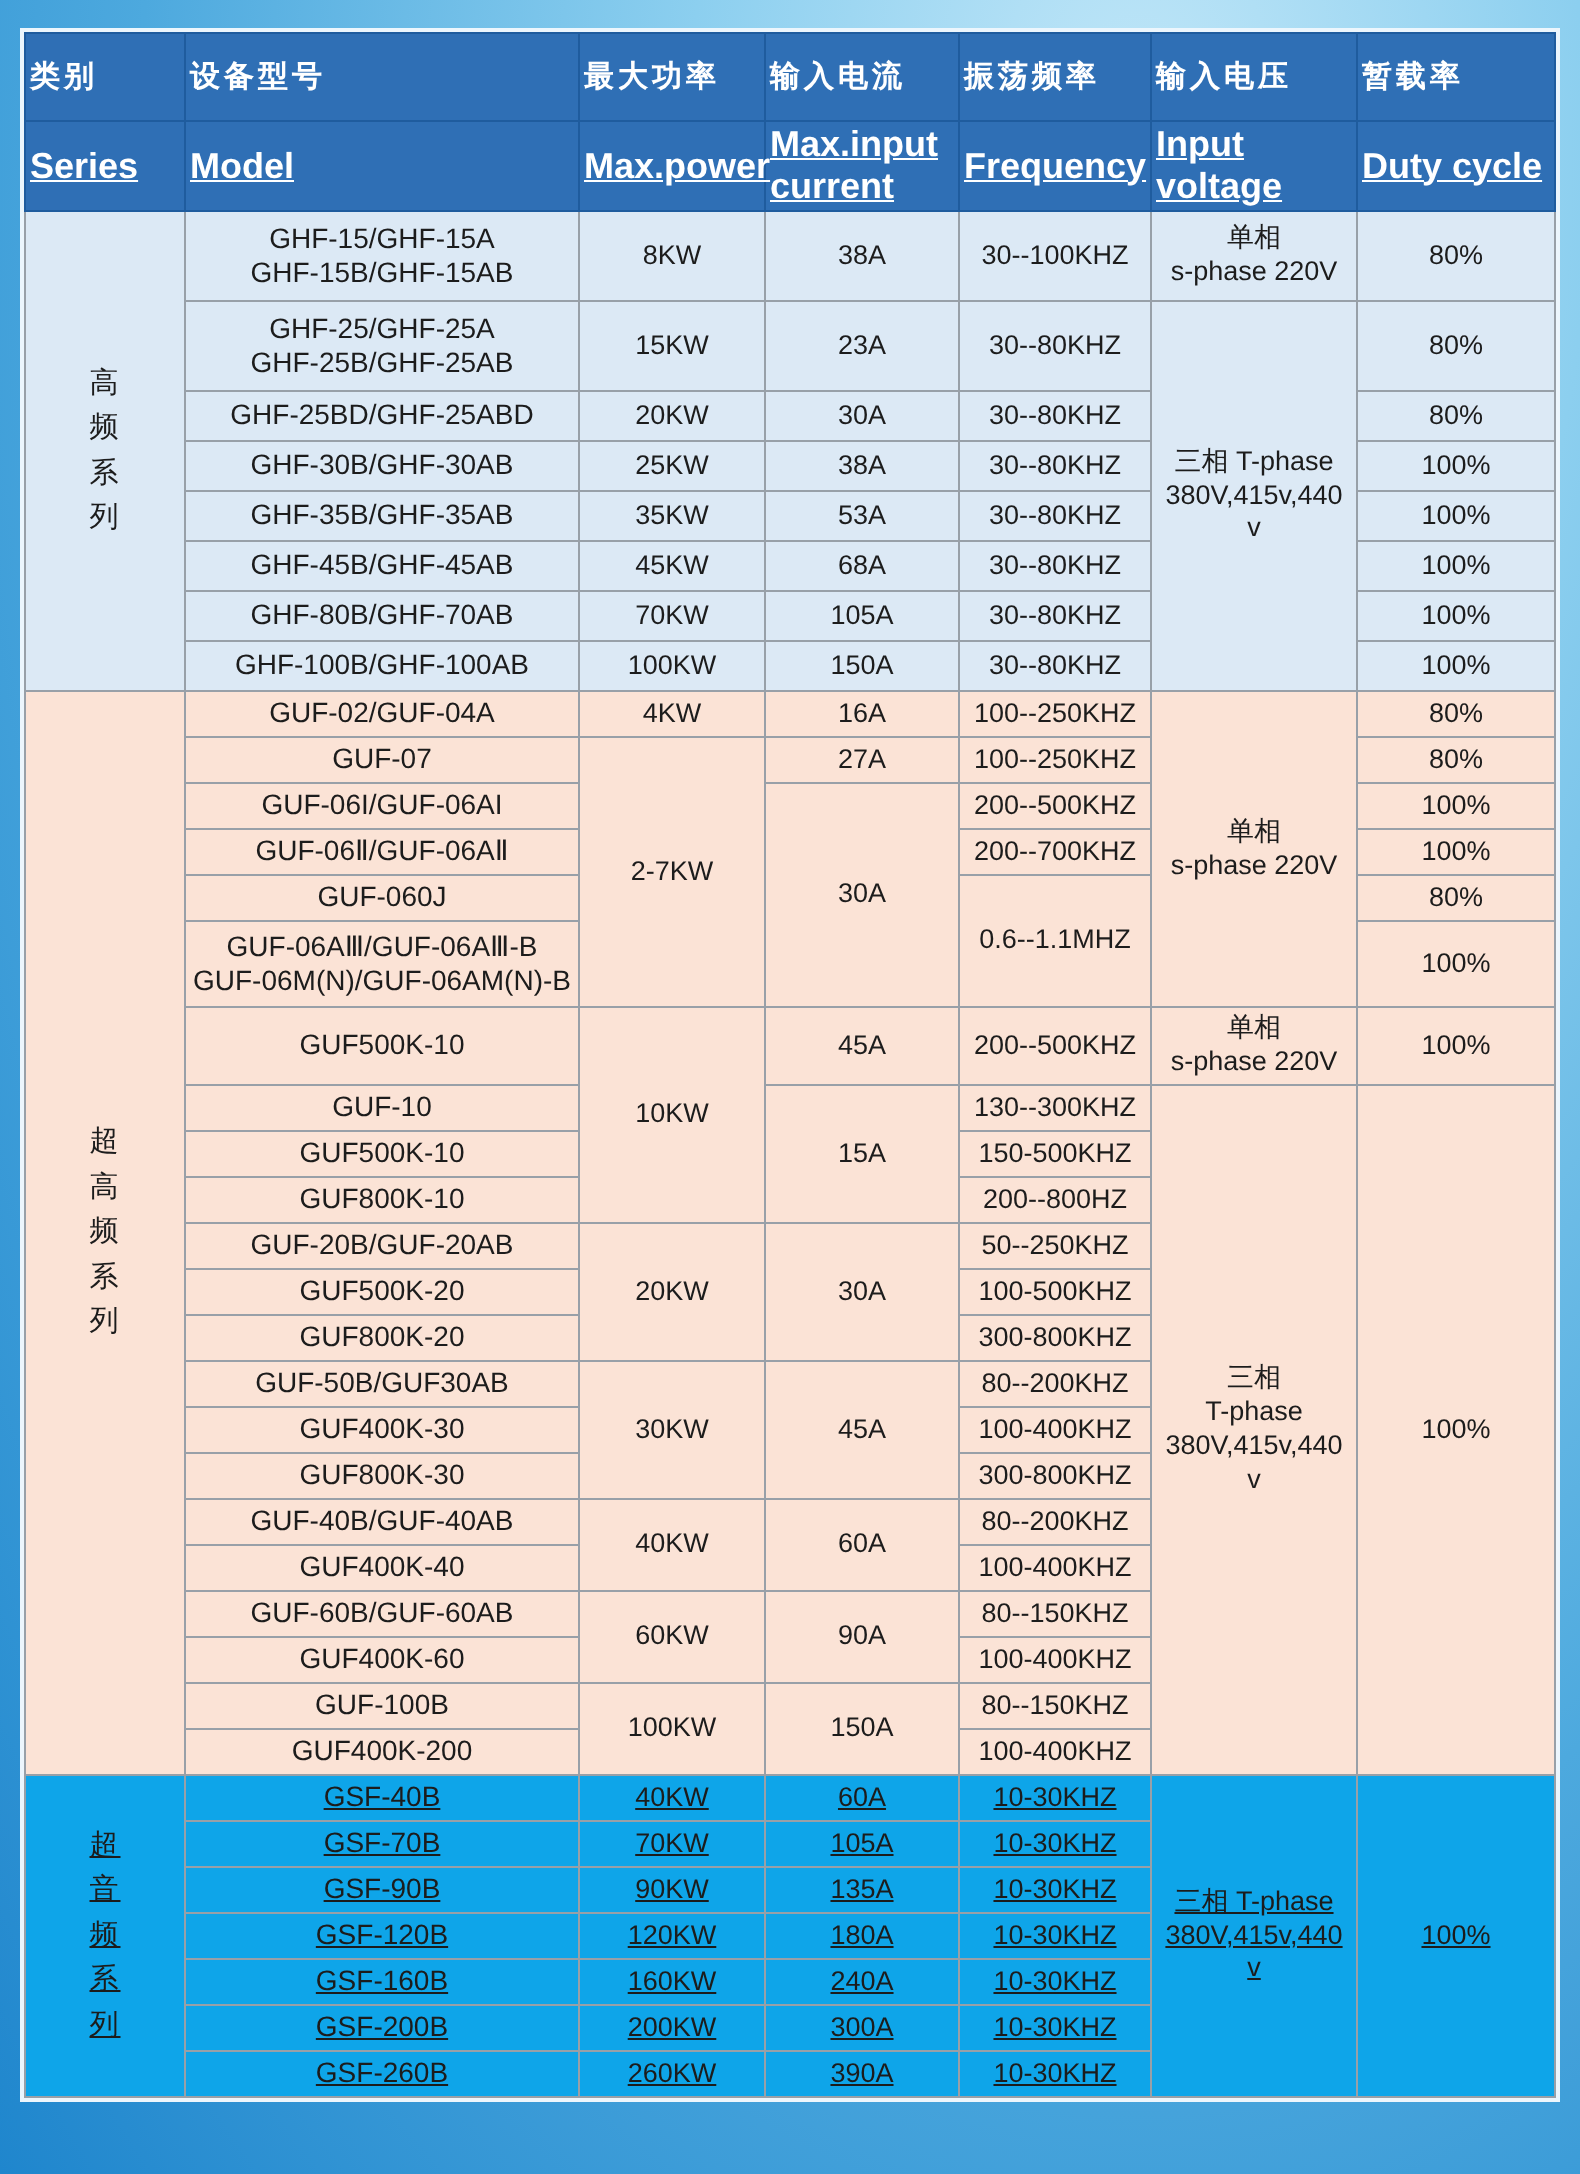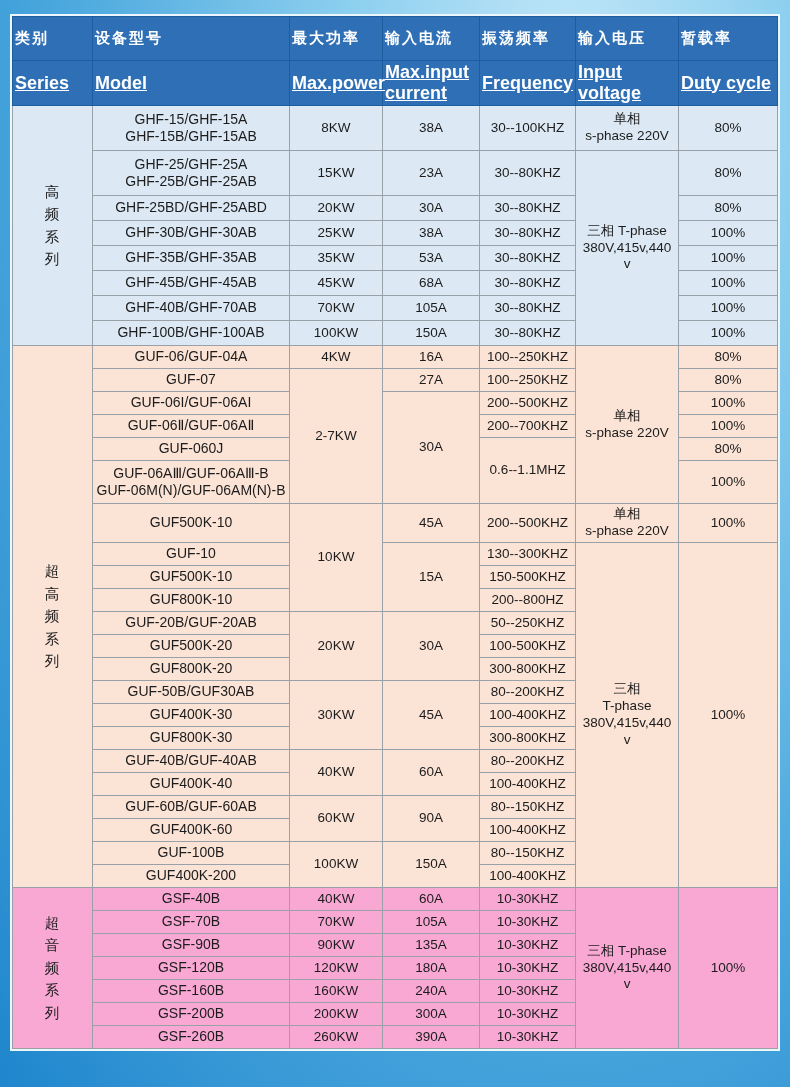--- a/index.html
+++ b/index.html
@@ -34,21 +34,21 @@
     border: 1px solid #98a0a8;
     text-align: center;
     vertical-align: middle;
     font-size: 13.5px;
     line-height: 1.25;
     padding: 2px 1px;
     white-space: pre-line;
   }
   .s1 td { background: #dce9f5; }
   .s2 td { background: #fbe3d6; }
-  .s3 td { background: #f9a8d4; }
+  .s3 td { background: #0ea5e9; text-decoration: underline; }
   td.series-cell { font-size: 14.5px; line-height: 1.55; letter-spacing: 1px; }
   td.model-cell { font-size: 14px; }
   tr.rh45 { height: 45px; }
   tr.rh25 { height: 25px; }
   tr.rh23 { height: 23px; }
   tr.rh43 { height: 43px; }
   tr.rh39 { height: 39px; }
 </style>
 </head>
 <body>
@@ -133,21 +133,21 @@
       <td>100%</td>
     </tr>
     <tr class="rh25">
       <td class="model-cell">GHF-45B/GHF-45AB</td>
       <td>45KW</td>
       <td>68A</td>
       <td>30--80KHZ</td>
       <td>100%</td>
     </tr>
     <tr class="rh25">
-      <td class="model-cell">GHF-40B/GHF-70AB</td>
+      <td class="model-cell">GHF-80B/GHF-70AB</td>
       <td>70KW</td>
       <td>105A</td>
       <td>30--80KHZ</td>
       <td>100%</td>
     </tr>
     <tr class="rh25">
       <td class="model-cell">GHF-100B/GHF-100AB</td>
       <td>100KW</td>
       <td>150A</td>
       <td>30--80KHZ</td>
@@ -155,21 +155,21 @@
     </tr>
   </tbody>
 
   <tbody class="s2">
     <tr class="rh23">
       <td class="series-cell" rowspan="22">超
 高
 频
 系
 列</td>
-      <td class="model-cell">GUF-06/GUF-04A</td>
+      <td class="model-cell">GUF-02/GUF-04A</td>
       <td>4KW</td>
       <td>16A</td>
       <td>100--250KHZ</td>
       <td rowspan="6">单相
 s-phase 220V</td>
       <td>80%</td>
     </tr>
     <tr class="rh23">
       <td class="model-cell">GUF-07</td>
       <td rowspan="5">2-7KW</td>

